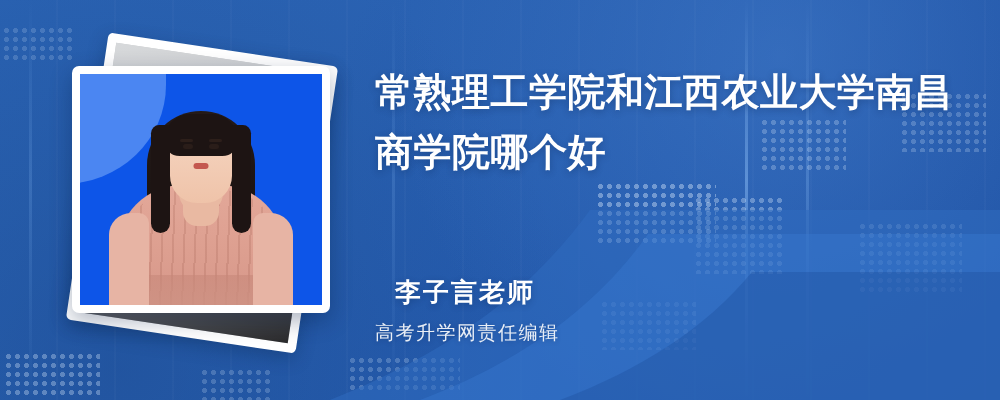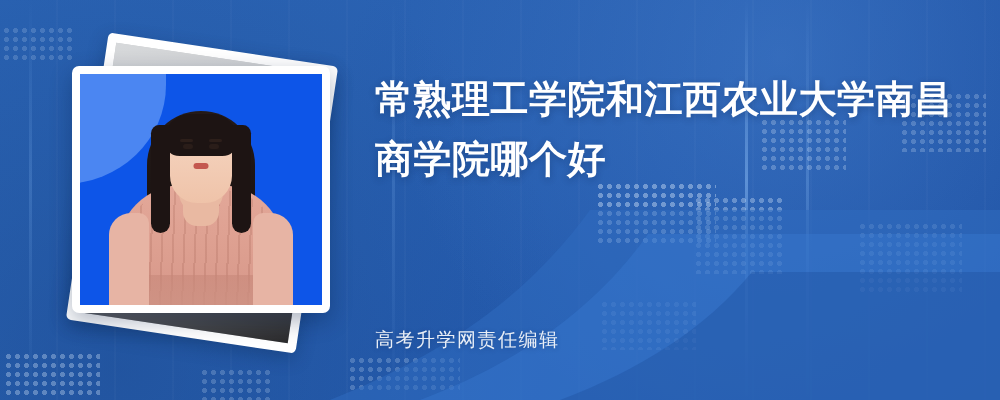--- a/index.html
+++ b/index.html
@@ -162,21 +162,21 @@
   }
   .p-waist{
     position:absolute; left:50%; bottom:0; width:168px; height:13%;
     transform:translateX(-50%);
     background:linear-gradient(180deg,rgba(198,134,120,.55),rgba(206,146,131,.85));
     border-radius:10px 10px 0 0;
   }
 
   
   .text-col{
-    position:absolute; left:375px; top:0; width:600px; height:311px;margin-top:7px;
+    position:absolute; left:375px; top:0; width:600px; height:311px;
   }
   .headline{
     position:absolute; top:62px; left:0; width:578px;
     color:#ffffff; font-size:38px; font-weight:bold;
     line-height:60px; letter-spacing:.5px;
     text-shadow:0 2px 7px rgba(8,30,72,.32);
   }
   .byline{
     position:absolute; top:275px; left:20px;
     color:#ffffff; font-size:26px; font-weight:bold;
@@ -250,17 +250,18 @@
           <div class="p-eye r"></div>
           <div class="p-lip"></div>
         </div>
       </div>
     </div>
   </div>
 
   <div class="text-col">
     <h1 class="headline">常熟理工学院和江西农业大学南昌商学院哪个好</h1>
 
+    <div class="byline">李子言老师</div>
 
     <div class="byrole">高考升学网责任编辑</div>
   </div>
 
 </div>
 
 </body></html>

